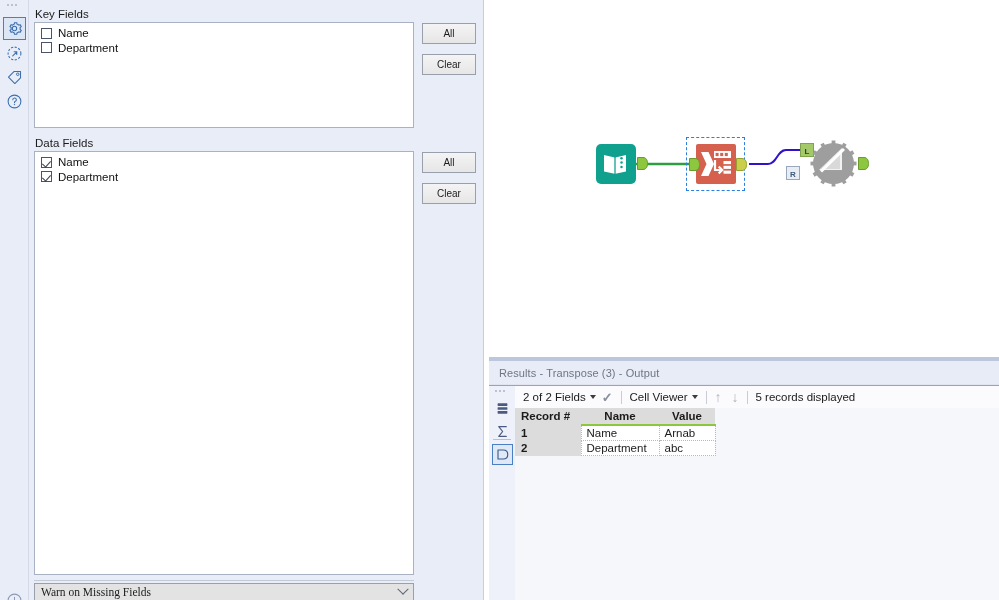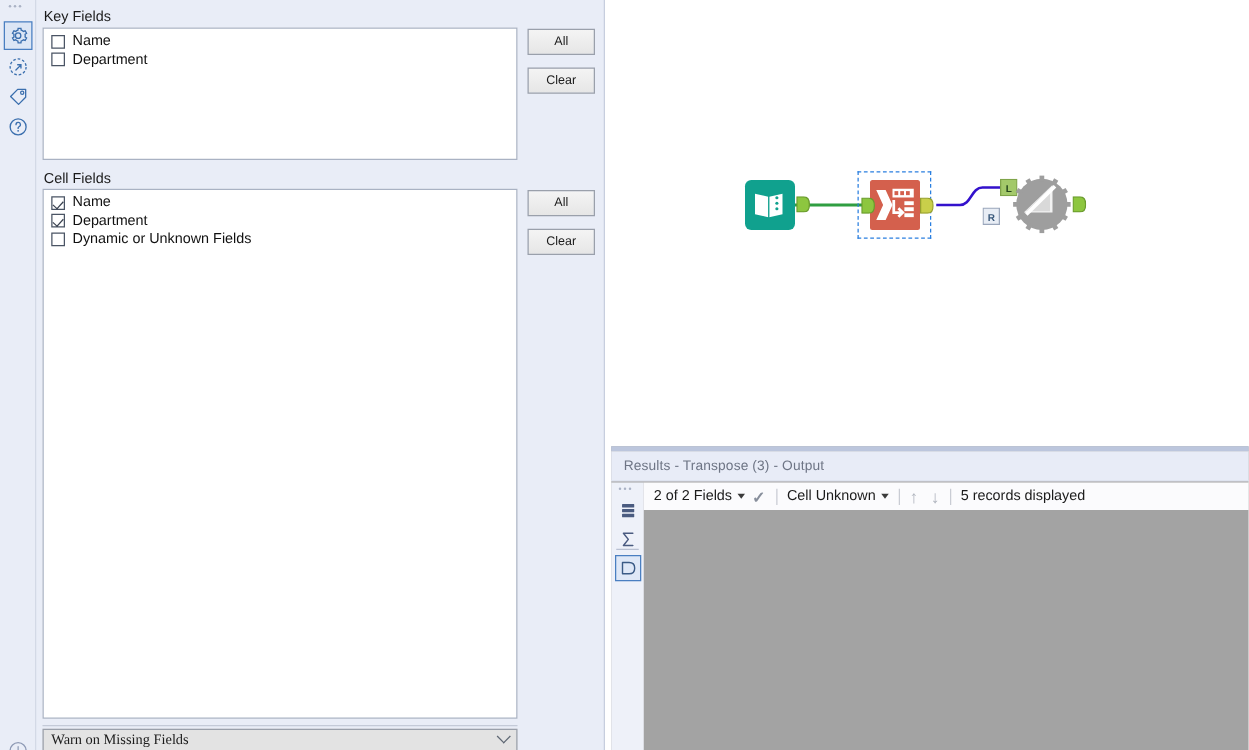--- a/index.html
+++ b/index.html
@@ -333,35 +333,31 @@
           <div class="field-row">
             <span class="cb"></span>
             <span>Department</span>
           </div>
         </div>
       </div>
 
       <div class="btn" style="left:392px; top:23px;">All</div>
       <div class="btn" style="left:392px; top:54px;">Clear</div>
 
-      <div class="section-label" style="left:5px; top:137px;">Cell Fields</div>
+      <div class="section-label" style="left:5px; top:137px;">Data Fields</div>
 
       <div class="list-box" style="left:4px; top:151px; width:380px; height:424px;">
         <div style="padding-top:3px;">
           <div class="field-row">
             <span class="cb checked"></span>
             <span>Name</span>
           </div>
           <div class="field-row">
             <span class="cb checked"></span>
             <span>Department</span>
-          </div>
-          <div class="field-row">
-            <span class="cb"></span>
-            <span>Dynamic or Unknown Fields</span>
           </div>
         </div>
       </div>
 
       <div class="btn" style="left:392px; top:152px;">All</div>
       <div class="btn" style="left:392px; top:183px;">Clear</div>
 
       <div class="hr-line" style="left:4px; top:580px; width:380px;"></div>
       <div class="combo" style="left:4px; top:583px; width:380px; height:18px;font-family:Liberation Serif, serif;">
         <span>Warn on Missing Fields</span>
@@ -505,25 +501,48 @@
     </div>
 
     <div id="results-toolbar">
       <div class="tb-item" style="margin-left:8px;">
         <span>2 of 2 Fields</span>
         <span class="tb-caret"></span>
       </div>
       <span style="margin-left:6px; color:#888f9c; font-size:13px; font-weight:bold;">✓</span>
       <span class="tb-sep"></span>
       <div class="tb-item">
-        <span>Cell Unknown</span>
+        <span>Cell Viewer</span>
         <span class="tb-caret"></span>
       </div>
       <span class="tb-sep"></span>
       <span style="color:#b0b5bf; font-size:14px;">↑</span>
       <span style="color:#b0b5bf; font-size:14px; margin-left:10px;">↓</span>
       <span class="tb-sep"></span>
       <span>5 records displayed</span>
     </div>
 
+    <div id="results-grid">
+      <table class="grid">
+        <thead>
+          <tr>
+            <th class="rec" style="width:66px;">Record #</th>
+            <th class="data" style="width:78px;">Name</th>
+            <th class="data" style="width:56px;">Value</th>
+          </tr>
+        </thead>
+        <tbody>
+          <tr>
+            <td class="rec">1</td>
+            <td>Name</td>
+            <td>Arnab</td>
+          </tr>
+          <tr>
+            <td class="rec">2</td>
+            <td>Department</td>
+            <td>abc</td>
+          </tr>
+        </tbody>
+      </table>
+    </div>
   </div>
 
 </div>
 
 </body></html>

